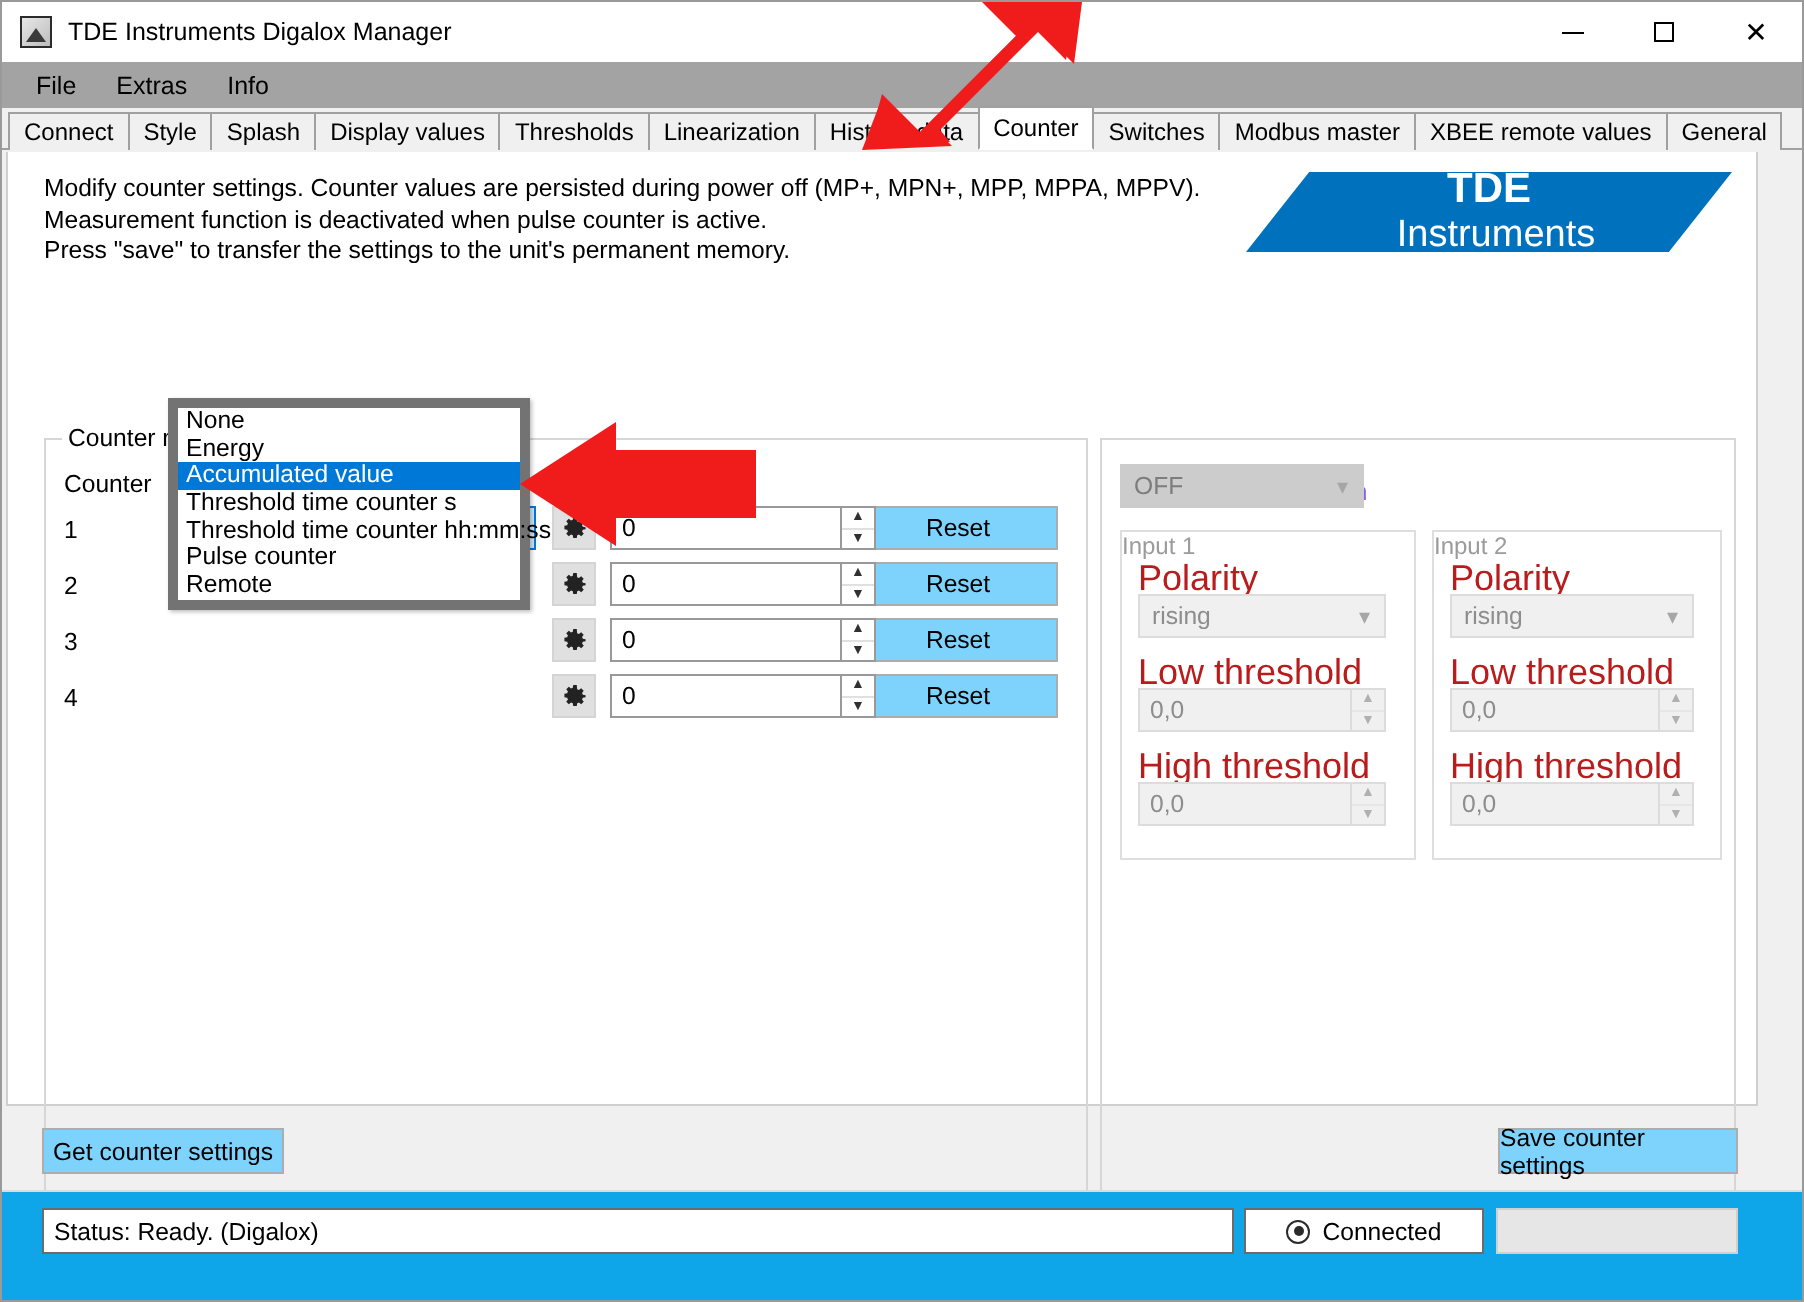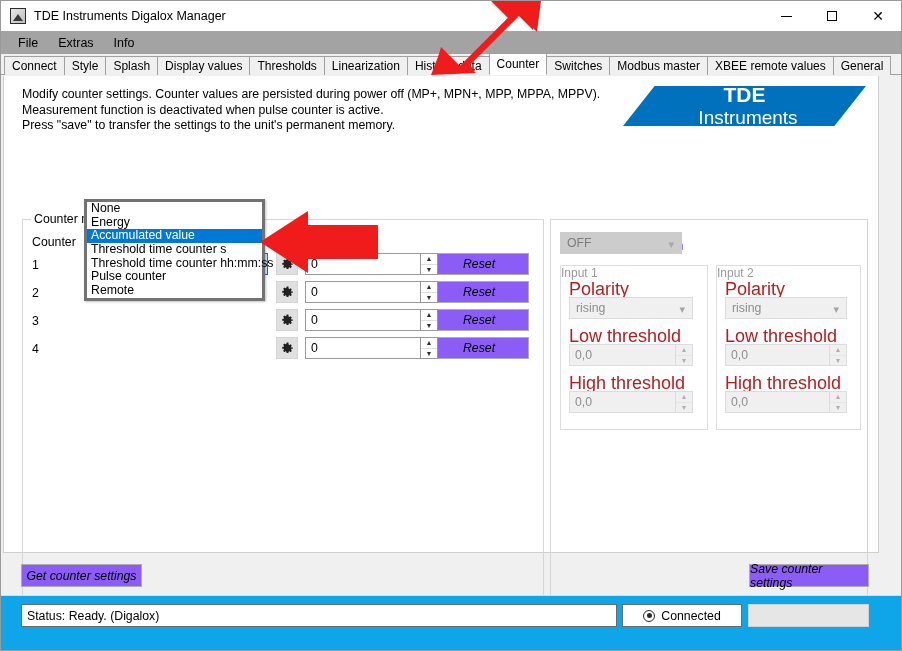--- a/index.html
+++ b/index.html
@@ -183,21 +183,21 @@
     color: #8d8d8d;
   }
   .combo.dis2 .chev, .combo.dis .chev { color: #a6a6a6; }
 
   
   #dropdown {
     position: absolute;
     left: 83px; top: 198px;
     width: 181px;
     background: #ffffff;
-    border: 3px solid #737373;
+    border: 5px solid #737373;
     z-index: 40;
     box-shadow: 1px 1px 2px rgba(0,0,0,.25);
   }
   .dd-item {
     height: 13.7px;
     line-height: 13.3px;
     padding: 0 4px;
     font-size: 12.3px;
     white-space: nowrap;
     cursor: default;
@@ -240,27 +240,26 @@
   }
   .spin .spinner .up { border-bottom: 1px solid #e0e0e0; }
   .spin.dis { background: #f0f0f0; border: 1px solid #dcdcdc; color: #8d8d8d; }
   .spin.dis .spinner { background: #f0f0f0; border-left: 1px solid #dcdcdc; }
   .spin.dis .spinner .up, .spin.dis .spinner .dn { color: #b0b0b0; }
   .spin.dis .spinner .up { border-bottom: 1px solid #e6e6e6; }
 
   
   .btn {
     position: absolute;
-    background: #8b5cf6;
+    background: #7dd3fc;
     border: 1px solid #adadad;
     font-size: 12.3px;
     display: flex; align-items: center; justify-content: center;
     cursor: default;
     color: #000;
-    font-style: italic;
   }
 
   
   .subgroup {
     position: absolute;
     border: 1px solid #dedede;
   }
   .subgroup > .gb-title { color: #9b9b9b; }
   .fld-label {
     position: absolute; font-size: 18px; color: #b91c1c;

